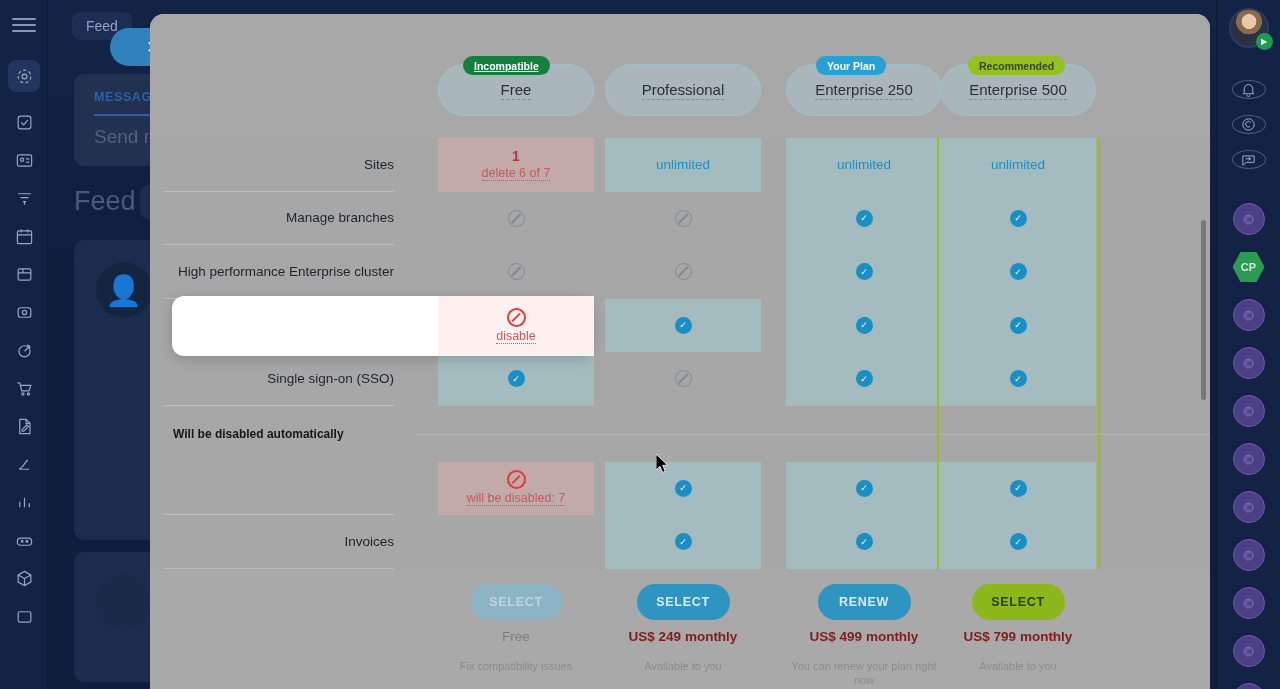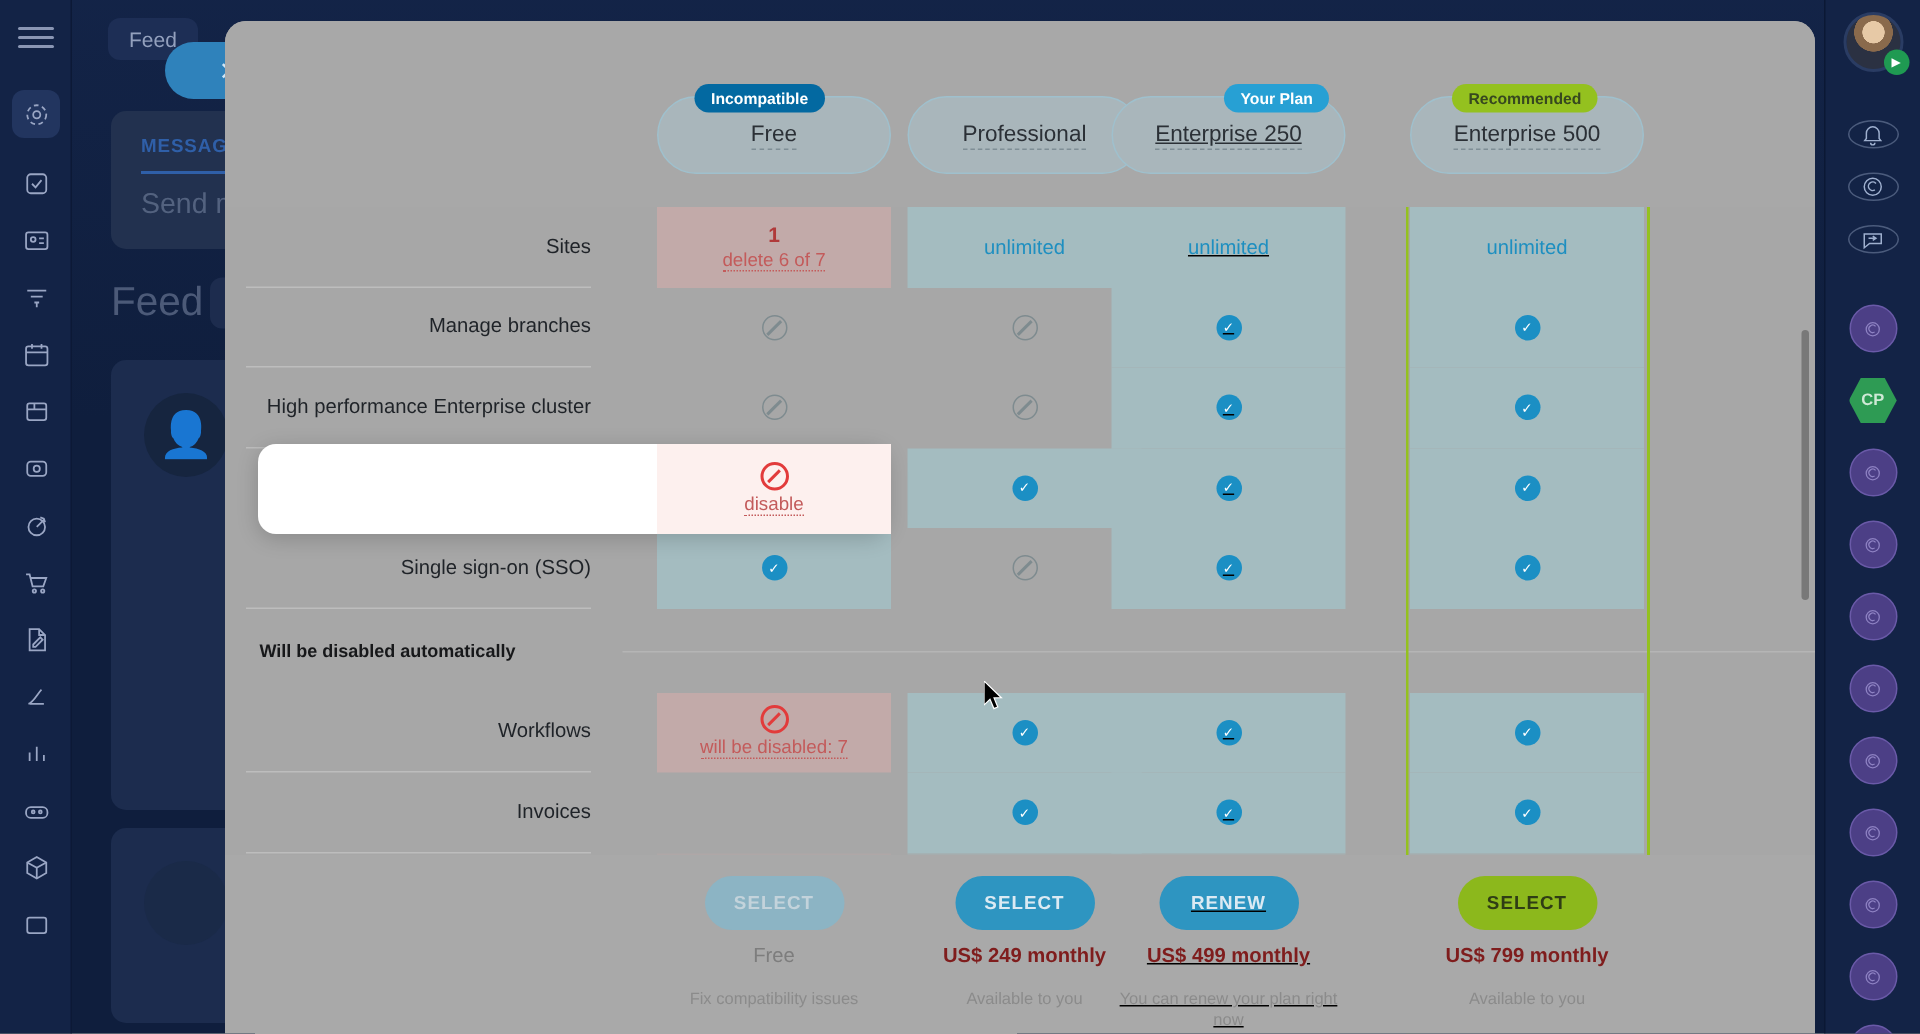--- a/index.html
+++ b/index.html
@@ -86,26 +86,26 @@
   #plan-head { position:absolute; left:0; top:0; width:1060px; height:124px;
      background:#a8a8a8; z-index:14; }
   .plan-card { position:absolute; top:50px; width:156px; height:52px;
      border:1px solid #9fc0cd; border-radius:26px; background:#a9b6bb;
      display:flex; align-items:center; justify-content:center;
      font-size:15px; color:#2b3036; }
   .plan-card .nm { border-bottom:1px dashed #7f8e96; padding-bottom:1px; }
   .plan-badge { position:absolute; top:42px; height:19px; border-radius:10px;
      display:flex; align-items:center; justify-content:center;
      font-size:10.5px; font-weight:bold; color:#fff; padding:0 11px; z-index:16;}
-  .b-incomp { background:#0369a1; }
+  .b-incomp { background:#15803d;text-decoration:underline; }
   .b-your   { background:#27a0d4; }
   .b-reco   { background:#94c11f; color:#37481f; }
 
   
-  .col0 { left:288px; } .col1 { left:455px; } .col2 { left:591px;text-decoration:underline; } .col3 { left:790px; }
+  .col0 { left:288px; } .col1 { left:455px; } .col2 { left:636px; } .col3 { left:790px; }
 
   .green-col { position:absolute; left:787px; top:56px; width:163px; height:619px;
      border:2px solid #94c11f; border-top-left-radius:18px; border-top-right-radius:18px;
      border-bottom:none; z-index:12; pointer-events:none;}
 
   #scroll-area { position:absolute; left:0; top:124px; width:1196px; bottom:0;}
   .row { position:relative; height:53.5px; }
   .row .lbl { position:absolute; left:0; width:244px; text-align:right;
       font-size:13.5px; color:#1f2328; top:50%; transform:translateY(-50%); line-height:1.25;}
   .rowline { position:absolute; left:14px; width:230px; bottom:0; height:1px; background:#bdbdbd;}
@@ -482,21 +482,20 @@
           <div class="ic ic-ok">✓</div>
         </div>
     </div>
 
     <div class="sec-head">
       <div class="t">Will be disabled automatically</div>
       <div class="rule"></div>
     </div>
 
     <div class="row">
-      <div class="lbl">Workflows</div>
       <div class="rowline"></div>
       <div class="cell rose col0">
         <div class="ic ic-bad"></div>
         <div class="sm">will be disabled: 7</div>
         </div>
       <div class="cell teal col1">
           <div class="ic ic-ok">✓</div>
         </div>
       <div class="cell teal col2">
           <div class="ic ic-ok">✓</div>

